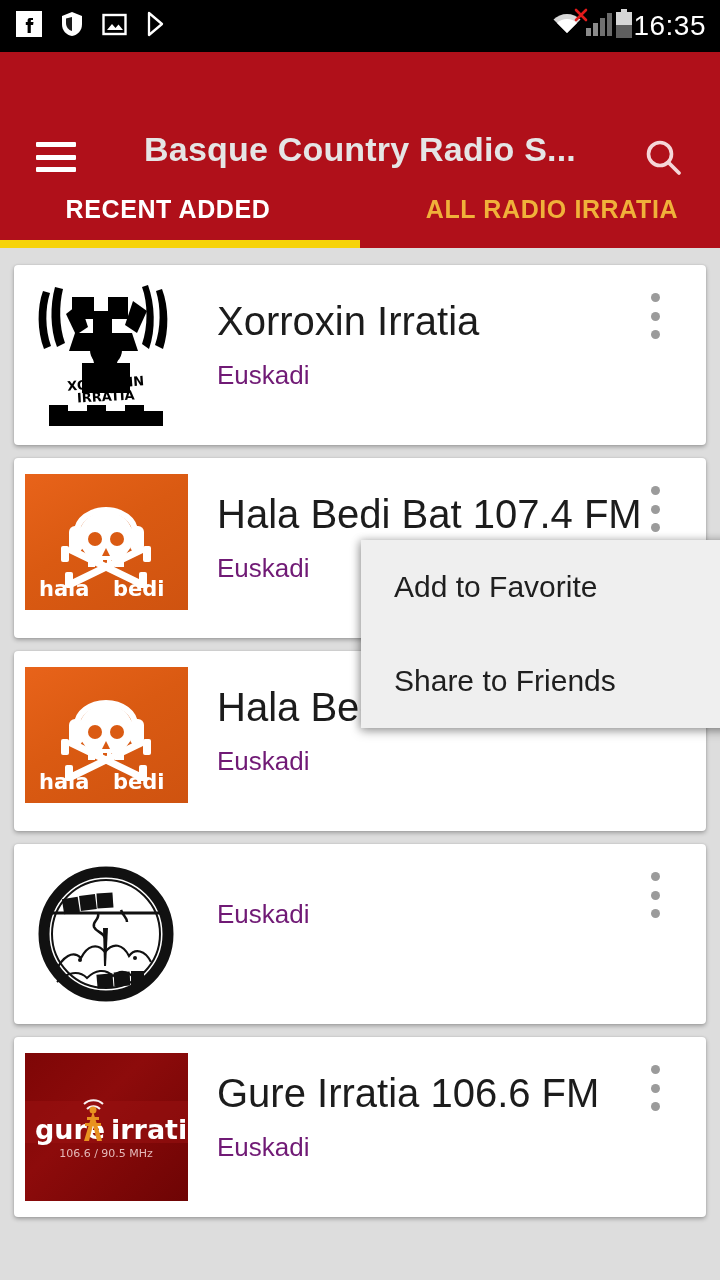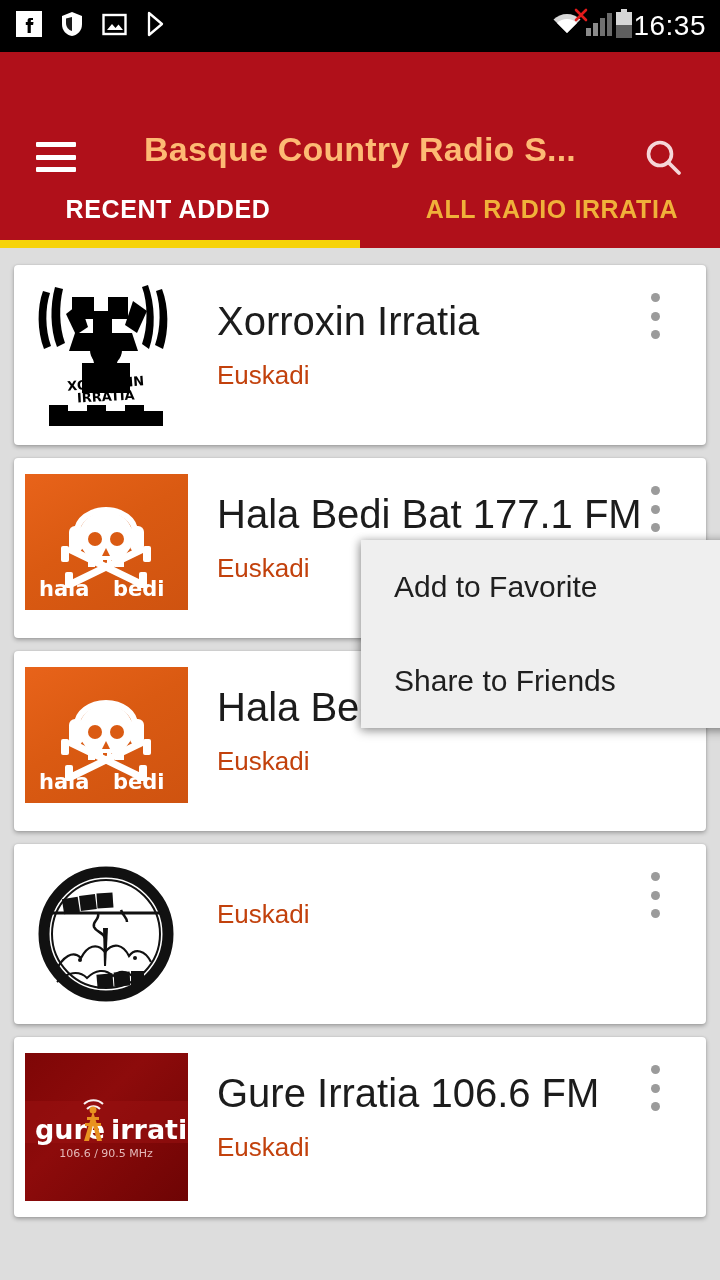--- a/index.html
+++ b/index.html
@@ -25,21 +25,21 @@
   .toolbar{
     height:196px; background:#B0101A; position:relative;
   }
   .hamburger{
     position:absolute; left:36px; top:90px; width:40px; height:30px;
     display:flex; flex-direction:column; justify-content:space-between; cursor:pointer;
   }
   .hamburger span{ display:block; height:5px; background:#fff; border-radius:1px; }
   .app-title{
     position:absolute; left:0; right:0; top:78px; text-align:center;
-    color:#fdba74; font-size:34px; font-weight:bold; letter-spacing:.2px;
+    color:#e5e5e5; font-size:34px; font-weight:bold; letter-spacing:.2px;
     padding:0 110px; white-space:nowrap; overflow:hidden;
   }
   .search-btn{
     position:absolute; right:28px; top:78px; width:56px; height:56px;
     display:flex; align-items:center; justify-content:center; cursor:pointer;
   }
 
   
   .tabs{
     position:absolute; left:0; right:0; bottom:0; height:72px; display:flex;gap:48px;
@@ -70,21 +70,21 @@
     overflow:hidden; background:#fff;
   }
   .card-text{
     position:absolute; left:203px; top:36px; right:64px;
   }
   .card-title{
     font-size:40px; color:#1c1c1c; font-weight:400; white-space:nowrap;
     line-height:40px;
   }
   .card-sub{
-    font-size:26px; color:#c2410c; margin-top:18px; line-height:32px;
+    font-size:26px; color:#701a75; margin-top:18px; line-height:32px;
   }
   .overflow{
     position:absolute; right:36px; top:24px; width:30px; height:54px;
     display:flex; flex-direction:column; align-items:center;
     justify-content:space-between; padding:4px 0; cursor:pointer;
   }
   .overflow i{
     display:block; width:9px; height:9px; border-radius:50%; background:#9b9b9b;
   }
 
@@ -270,21 +270,21 @@
             <rect x="118" y="72" width="8" height="16" rx="2"></rect>
             <rect x="40" y="98" width="8" height="16" rx="2"></rect>
             <rect x="114" y="98" width="8" height="16" rx="2"></rect>
           </g>
           <text x="14" y="122" font-family="DejaVu Sans" font-size="21" font-weight="bold" fill="#fff">hala</text>
           <text x="88" y="122" font-family="DejaVu Sans" font-size="21" font-weight="bold" fill="#fff">bedi</text>
         </svg>
       </div>
     </div>
     <div class="card-text">
-      <div class="card-title">Hala Bedi Bat 177.1 FM</div>
+      <div class="card-title">Hala Bedi Bat 107.4 FM</div>
       <div class="card-sub">Euskadi</div>
     </div>
     <div class="overflow">
         <i></i>
         <i></i>
         <i></i>
       </div>
   </div>
 
   <div class="card">

